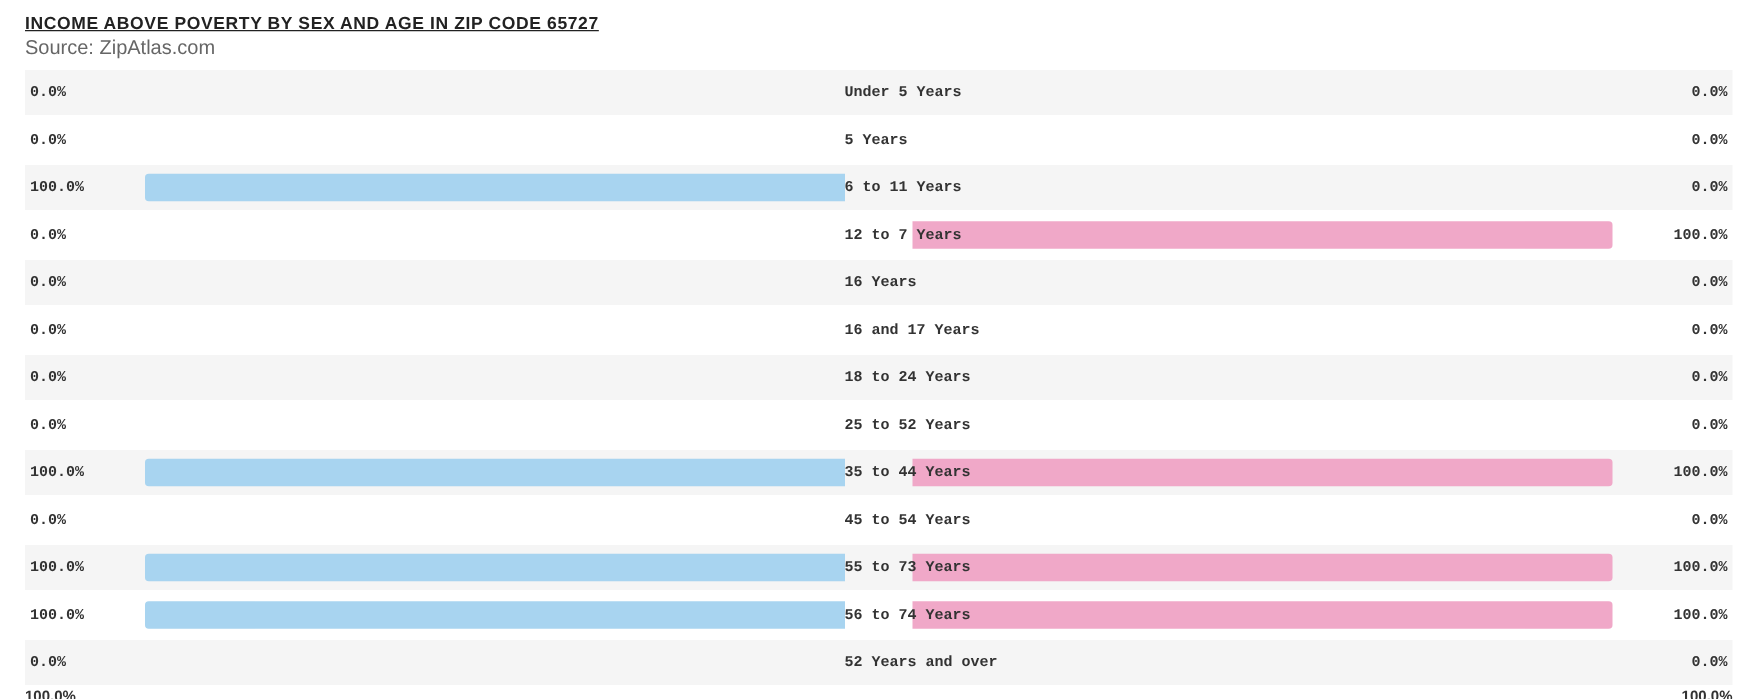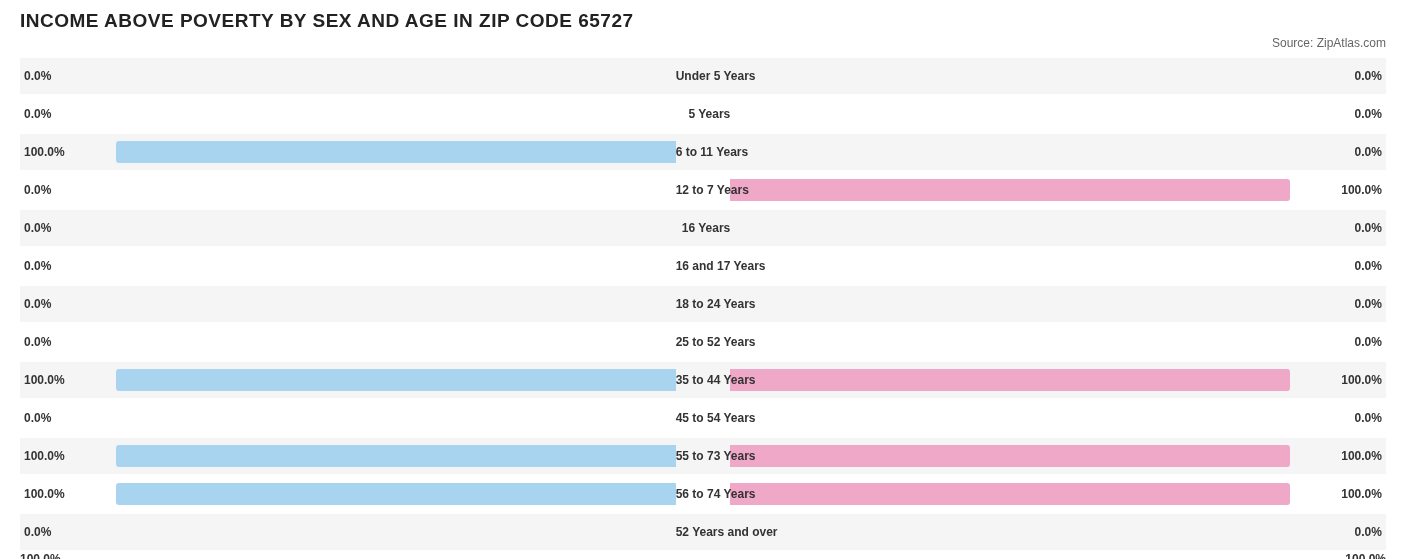--- a/index.html
+++ b/index.html
@@ -4,34 +4,36 @@
   <style>
     * { box-sizing: border-box; margin: 0; padding: 0; }
     body {
       background: #fff;
       font-family: Arial, sans-serif;
       width: 1406px;
       min-height: 559px;
       padding: 10px 20px 20px 20px;
     }
     .chart-title {
-      font-size: 19px;
+      font-size: 14px;
       font-weight: bold;
       color: #222;
       margin-bottom: 4px;
       letter-spacing: 0.5px;
+      text-decoration: underline;
     }
     .source {
-      font-size: 12px;
+      font-size: 16px;
       color: #666;
-      text-align: right;
+      text-align: left;
       margin-bottom: 8px;
     }
     .chart-container {
       width: 100%;
+      font-family: Liberation Mono, monospace;
     }
     .row {
       display: flex;
       align-items: center;
       height: 36px;
       margin-bottom: 2px;
     }
     .row:nth-child(odd) {
       background: #f5f5f5;
     }
@@ -49,21 +51,21 @@
     .right-section {
       display: flex;
       align-items: center;
       justify-content: flex-start;
       width: 48%;
       height: 100%;
       position: relative;
     }
     .label-center {
       width: 4%;
-      text-align: right;
+      text-align: left;
       font-size: 12px;
       color: #333;
       font-weight: bold;
       z-index: 2;
       white-space: nowrap;
       flex-shrink: 0;
     }
     .bar-male {
       background: #a8d4f0;
       height: 22px;

